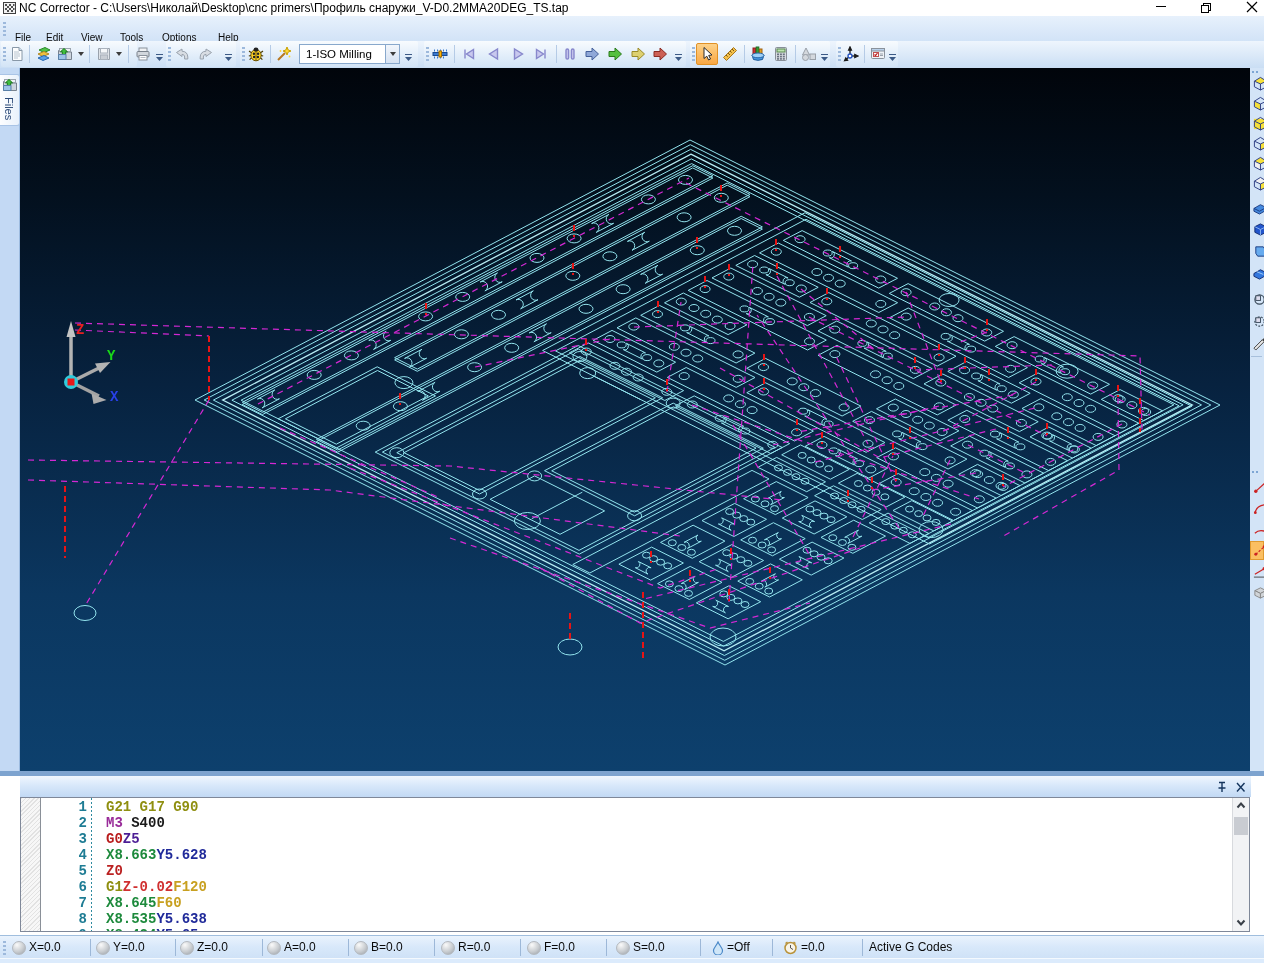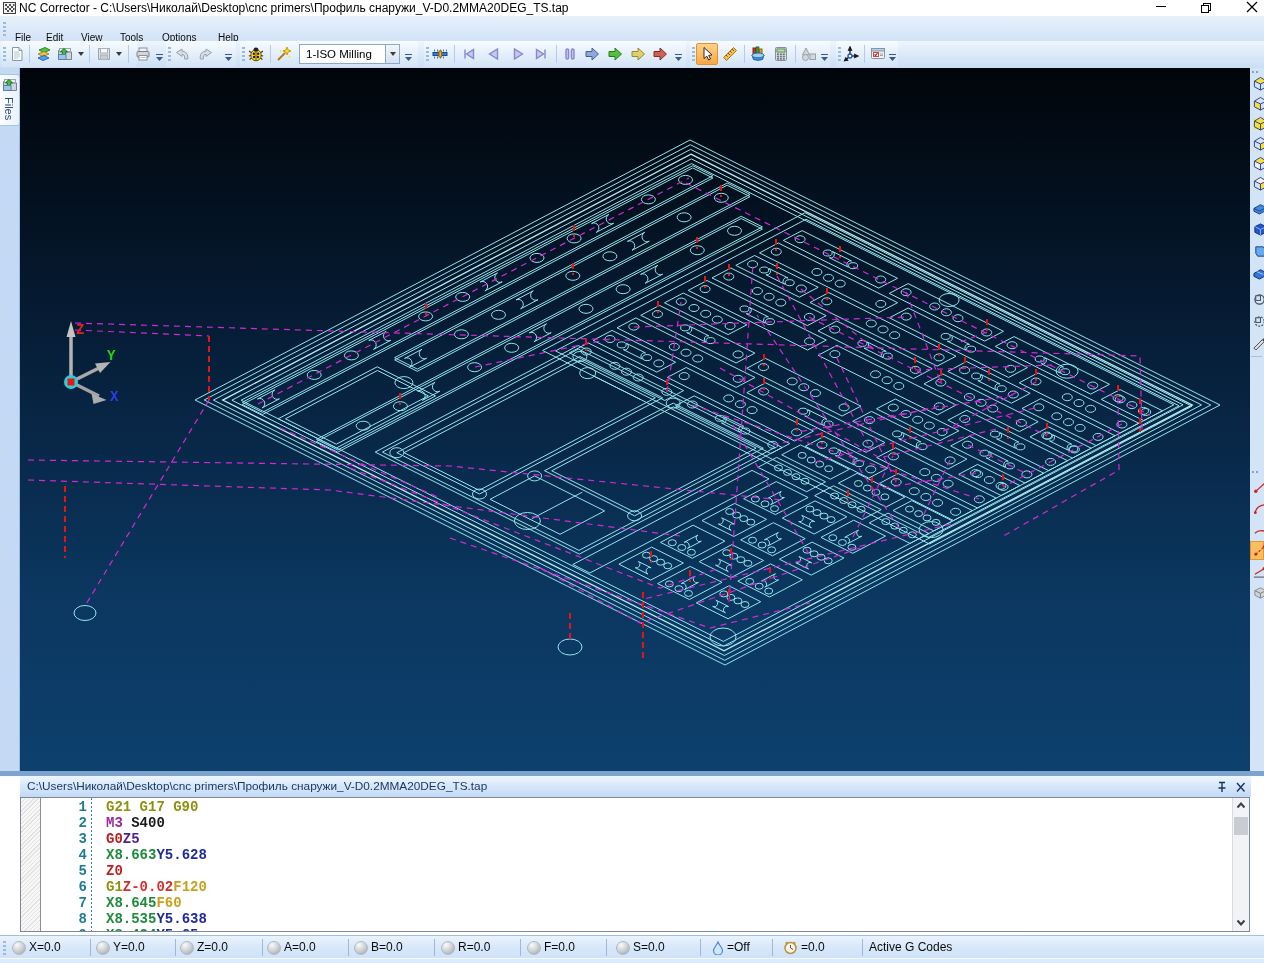--- a/index.html
+++ b/index.html
@@ -912,21 +912,20 @@
         <g fill="#d0d4d8" stroke="#888">
           <polygon points="2,6 8,3 14,6 8,9"></polygon>
           <polygon points="2,6 8,9 8,14 2,11"></polygon>
           <polygon points="8,9 14,6 14,11 8,14"></polygon>
         </g>
       </svg>
     </div>
 
   <div id="panelborder" class="abs"></div>
   <div id="panelheader" class="abs">
-      <div class="path">C:\Users\Николай\Desktop\cnc primers\Профиль снаружи_V-D0.2MMA20DEG_TS.tap</div>
     <svg class="abs" style="left:1196px;top:5px" width="36" height="12" viewBox="0 0 36 12">
       <g stroke="#16365e" stroke-width="1.4" fill="none">
         <path d="M3 1.5 L9 1.5 M6 1.5 L6 7 M2.5 7 L9.5 7 M6 7 L6 11"></path>
         <path d="M21 2 L28.5 10.5 M28.5 2 L21 10.5"></path>
       </g>
     </svg>
   </div>
   <div id="codearea" class="abs">
     <div id="gutter"></div>
     <div id="dotline"></div>

